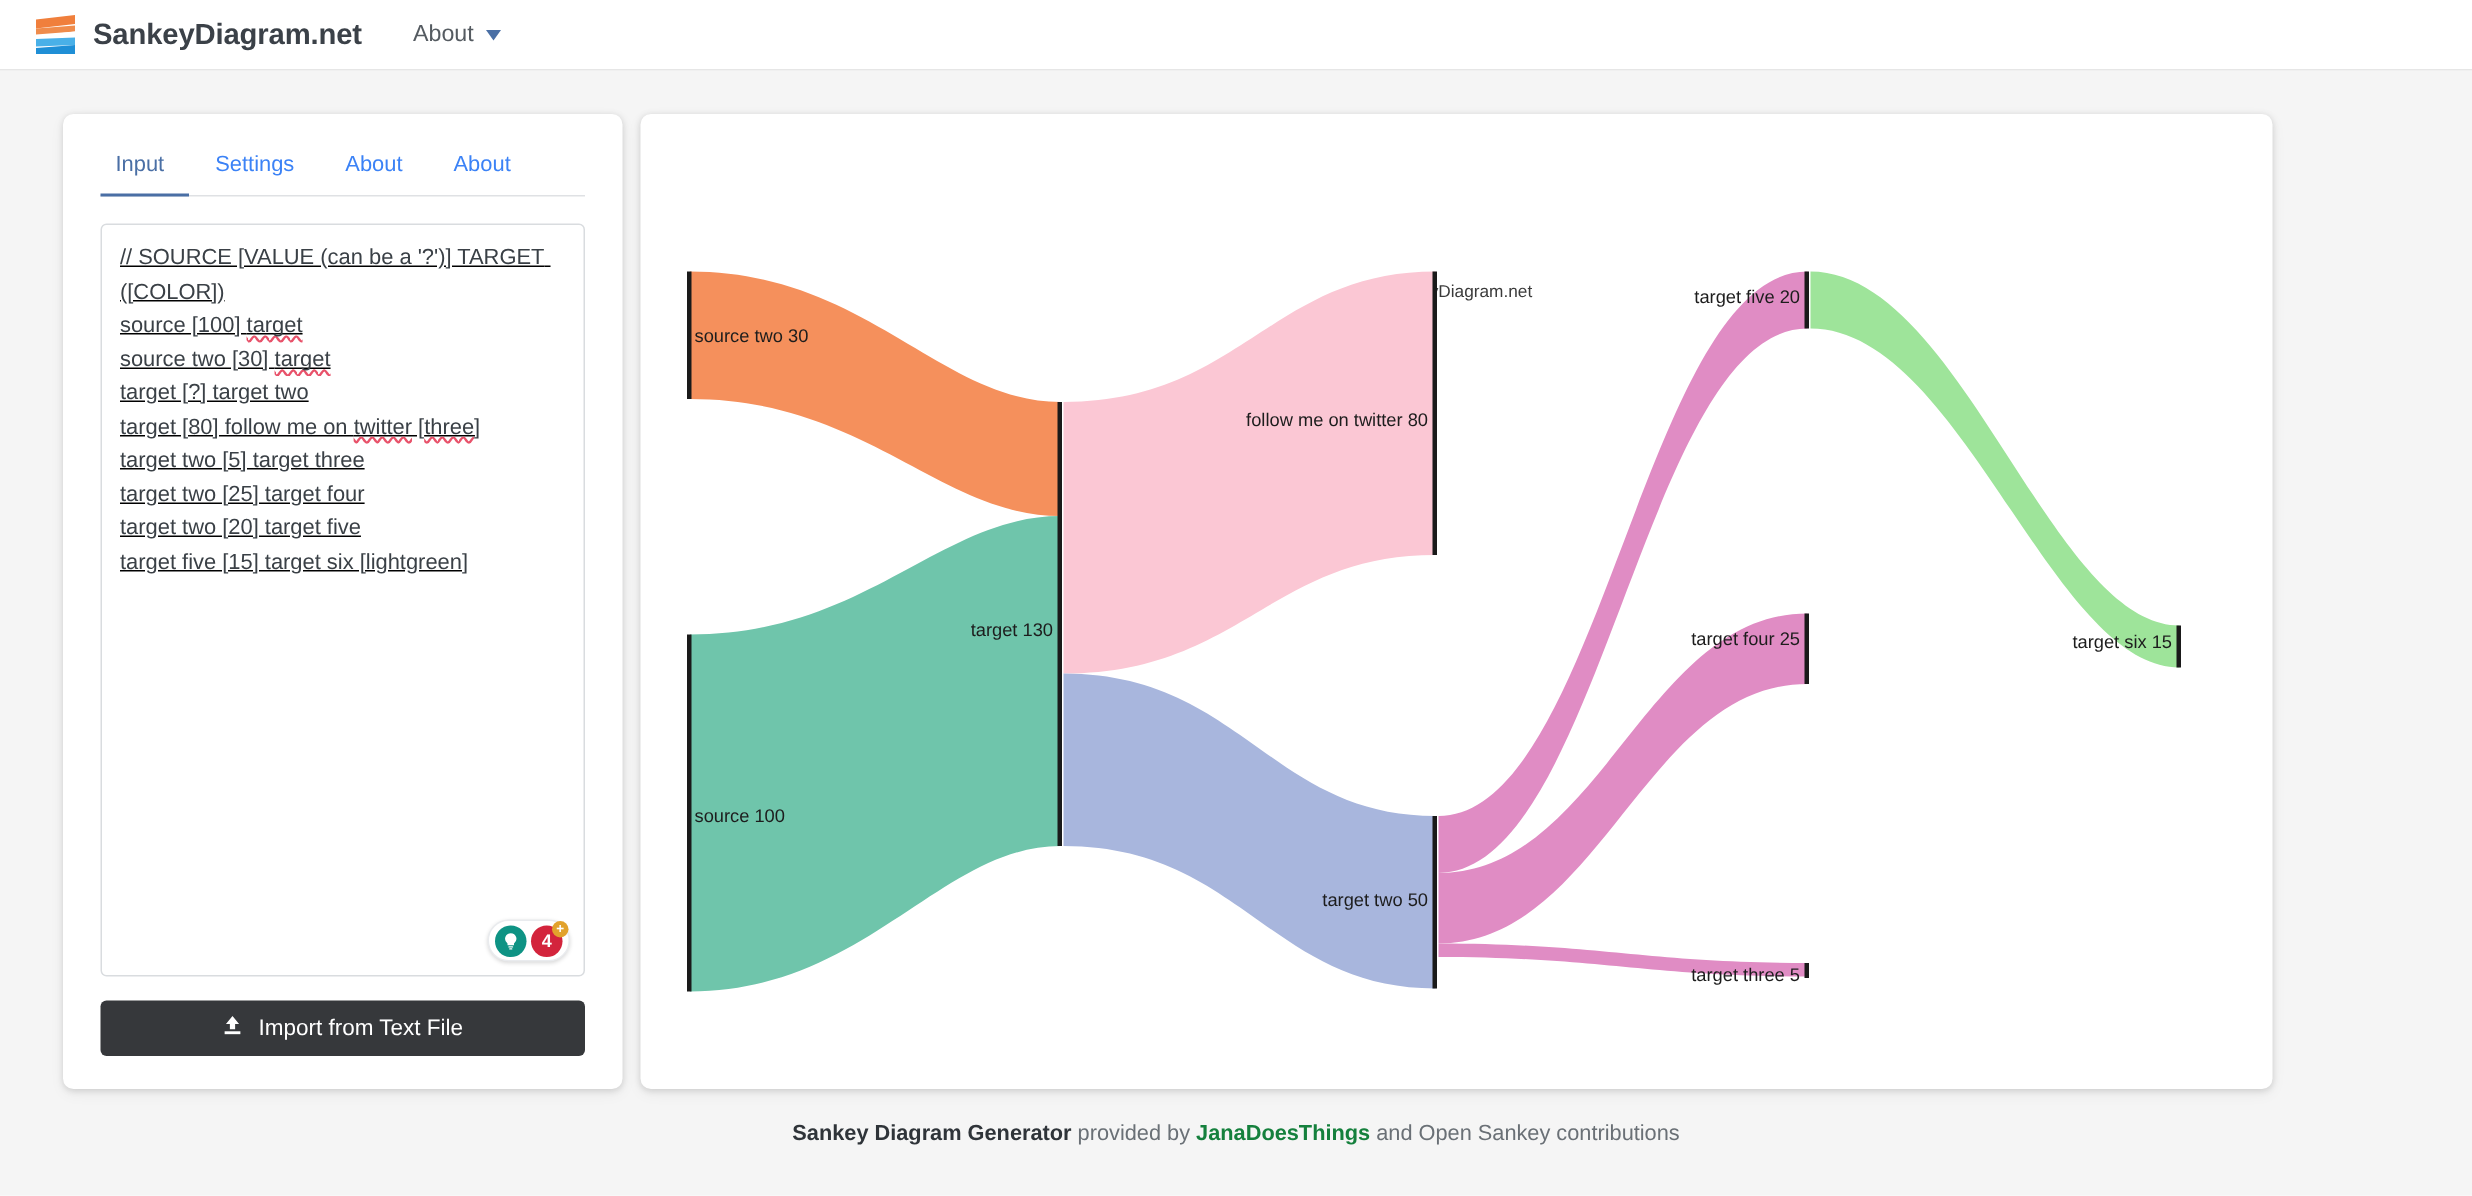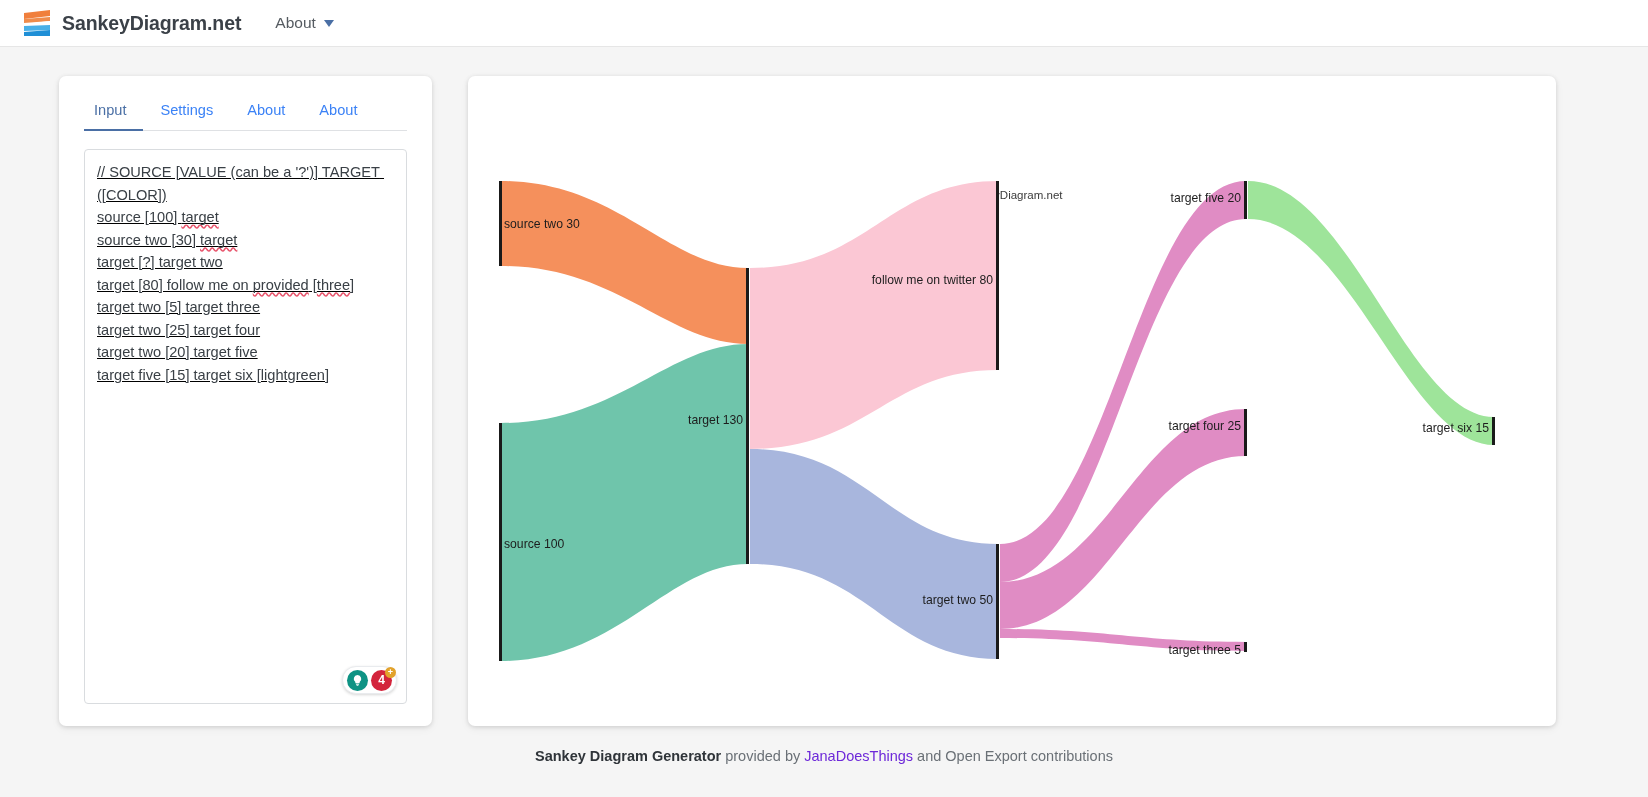--- a/index.html
+++ b/index.html
@@ -50,23 +50,22 @@
     width: 0; height: 0;
     border-left: 5.5px solid transparent;
     border-right: 5.5px solid transparent;
     border-top: 7px solid #4a6fa5;
   }
 
   
   .page {
     display: flex;
     padding: 29px 0 0 42px;
-    gap: 36px;
+    gap: 12px;
     align-items: flex-start;
-    margin-left: 17px;
   }
   .card {
     background: #ffffff;
     border-radius: 7px;
     box-shadow: 0 1px 4px rgba(0,0,0,0.13), 0 3px 10px rgba(0,0,0,0.05);
   }
 
   
   .panel-left { width: 373px; height: 650px; padding: 16px 25px 22px 25px; display:flex; flex-direction:column; }
   .tabs {
@@ -191,21 +190,21 @@
   
   .footer {
     position: absolute;
     top: 748px; left: 0;
     width: 1648px;
     text-align: center;
     font-size: 14.5px;
     color: #6a7076;
   }
   .footer b { color: #2f3439; }
-  .footer a { color: #6d28d9; text-decoration: none; font-weight: normal; }
+  .footer a { color: #15803d; text-decoration: none; font-weight: bold; }
 </style>
 </head>
 <body>
 
 <div class="navbar">
   <div class="brand">
     <span class="logo-mark">
       <svg width="30" height="30" viewBox="0 0 30 30">
         <rect width="30" height="30" fill="#ffffff"></rect>
         <polygon points="2,5 28,2 28,8 2,11" fill="#f07f3c"></polygon>
@@ -242,41 +241,50 @@
       <div class="tab">
         <span>About</span>
       </div>
     </div>
 
     <div class="editor-wrap">
       <div class="editor" id="editor" contenteditable="false" style="">// SOURCE [VALUE (can be a '?')] TARGET ([COLOR])
 source [100] <span class="sp">target</span>
 source two [30] <span class="sp">target</span>
 target [?] target two
-target [80] follow me on <span class="sp">provided</span> [<span class="sp">three</span>]
+target [80] follow me on <span class="sp">twitter</span> [<span class="sp">three</span>]
 target two [5] target three
 target two [25] target four
 target two [20] target five
 target five [15] target six [lightgreen]</div>
 
       <div class="ext-badge">
         <span class="badge-green">
           <svg width="13" height="13" viewBox="0 0 24 24" fill="#ffffff">
             <path d="M12 2a7 7 0 0 0-4 12.7V17h8v-2.3A7 7 0 0 0 12 2z"></path>
             <rect x="9" y="18.2" width="6" height="1.6" rx="0.8"></rect>
             <rect x="10" y="20.6" width="4" height="1.6" rx="0.8"></rect>
           </svg>
         </span>
         <span class="badge-red">
           <span>4</span>
           <span class="badge-plus">+</span>
         </span>
       </div>
     </div>
 
+    <button class="import-btn">
+      <span>
+        <svg width="14" height="15" viewBox="0 0 16 16" fill="#ffffff">
+          <path d="M8 1 L13 7 H10 V11 H6 V7 H3 Z"></path>
+          <rect x="2" y="12.6" width="12" height="2.2"></rect>
+        </svg>
+      </span>
+      <span>Import from Text File</span>
+    </button>
   </div>
 
   <div class="card panel-right">
     <div class="chart-title">SankeyDiagram.net</div>
 
     <svg class="sankey-svg" width="1088" height="650" viewBox="0 0 1088 650">
       <g>
 
         <path fill="#6fc5ab" d="M33,347 C150,347 200,268 280,268 L280,488 C200,488 150,585 33,585 Z"></path>
 
@@ -316,14 +324,14 @@
         <text class="slabel" x="773" y="126" text-anchor="end">target five 20</text>
         <text class="slabel" x="773" y="354" text-anchor="end">target four 25</text>
         <text class="slabel" x="773" y="578" text-anchor="end">target three 5</text>
         <text class="slabel" x="1021" y="356" text-anchor="end">target six 15</text>
       </g>
     </svg>
   </div>
 </div>
 
 <div class="footer">
-  <b>Sankey Diagram Generator</b><span> provided by </span><a href="#">JanaDoesThings</a><span> and Open Export contributions</span>
+  <b>Sankey Diagram Generator</b><span> provided by </span><a href="#">JanaDoesThings</a><span> and Open Sankey contributions</span>
 </div>
 
 </body></html>

